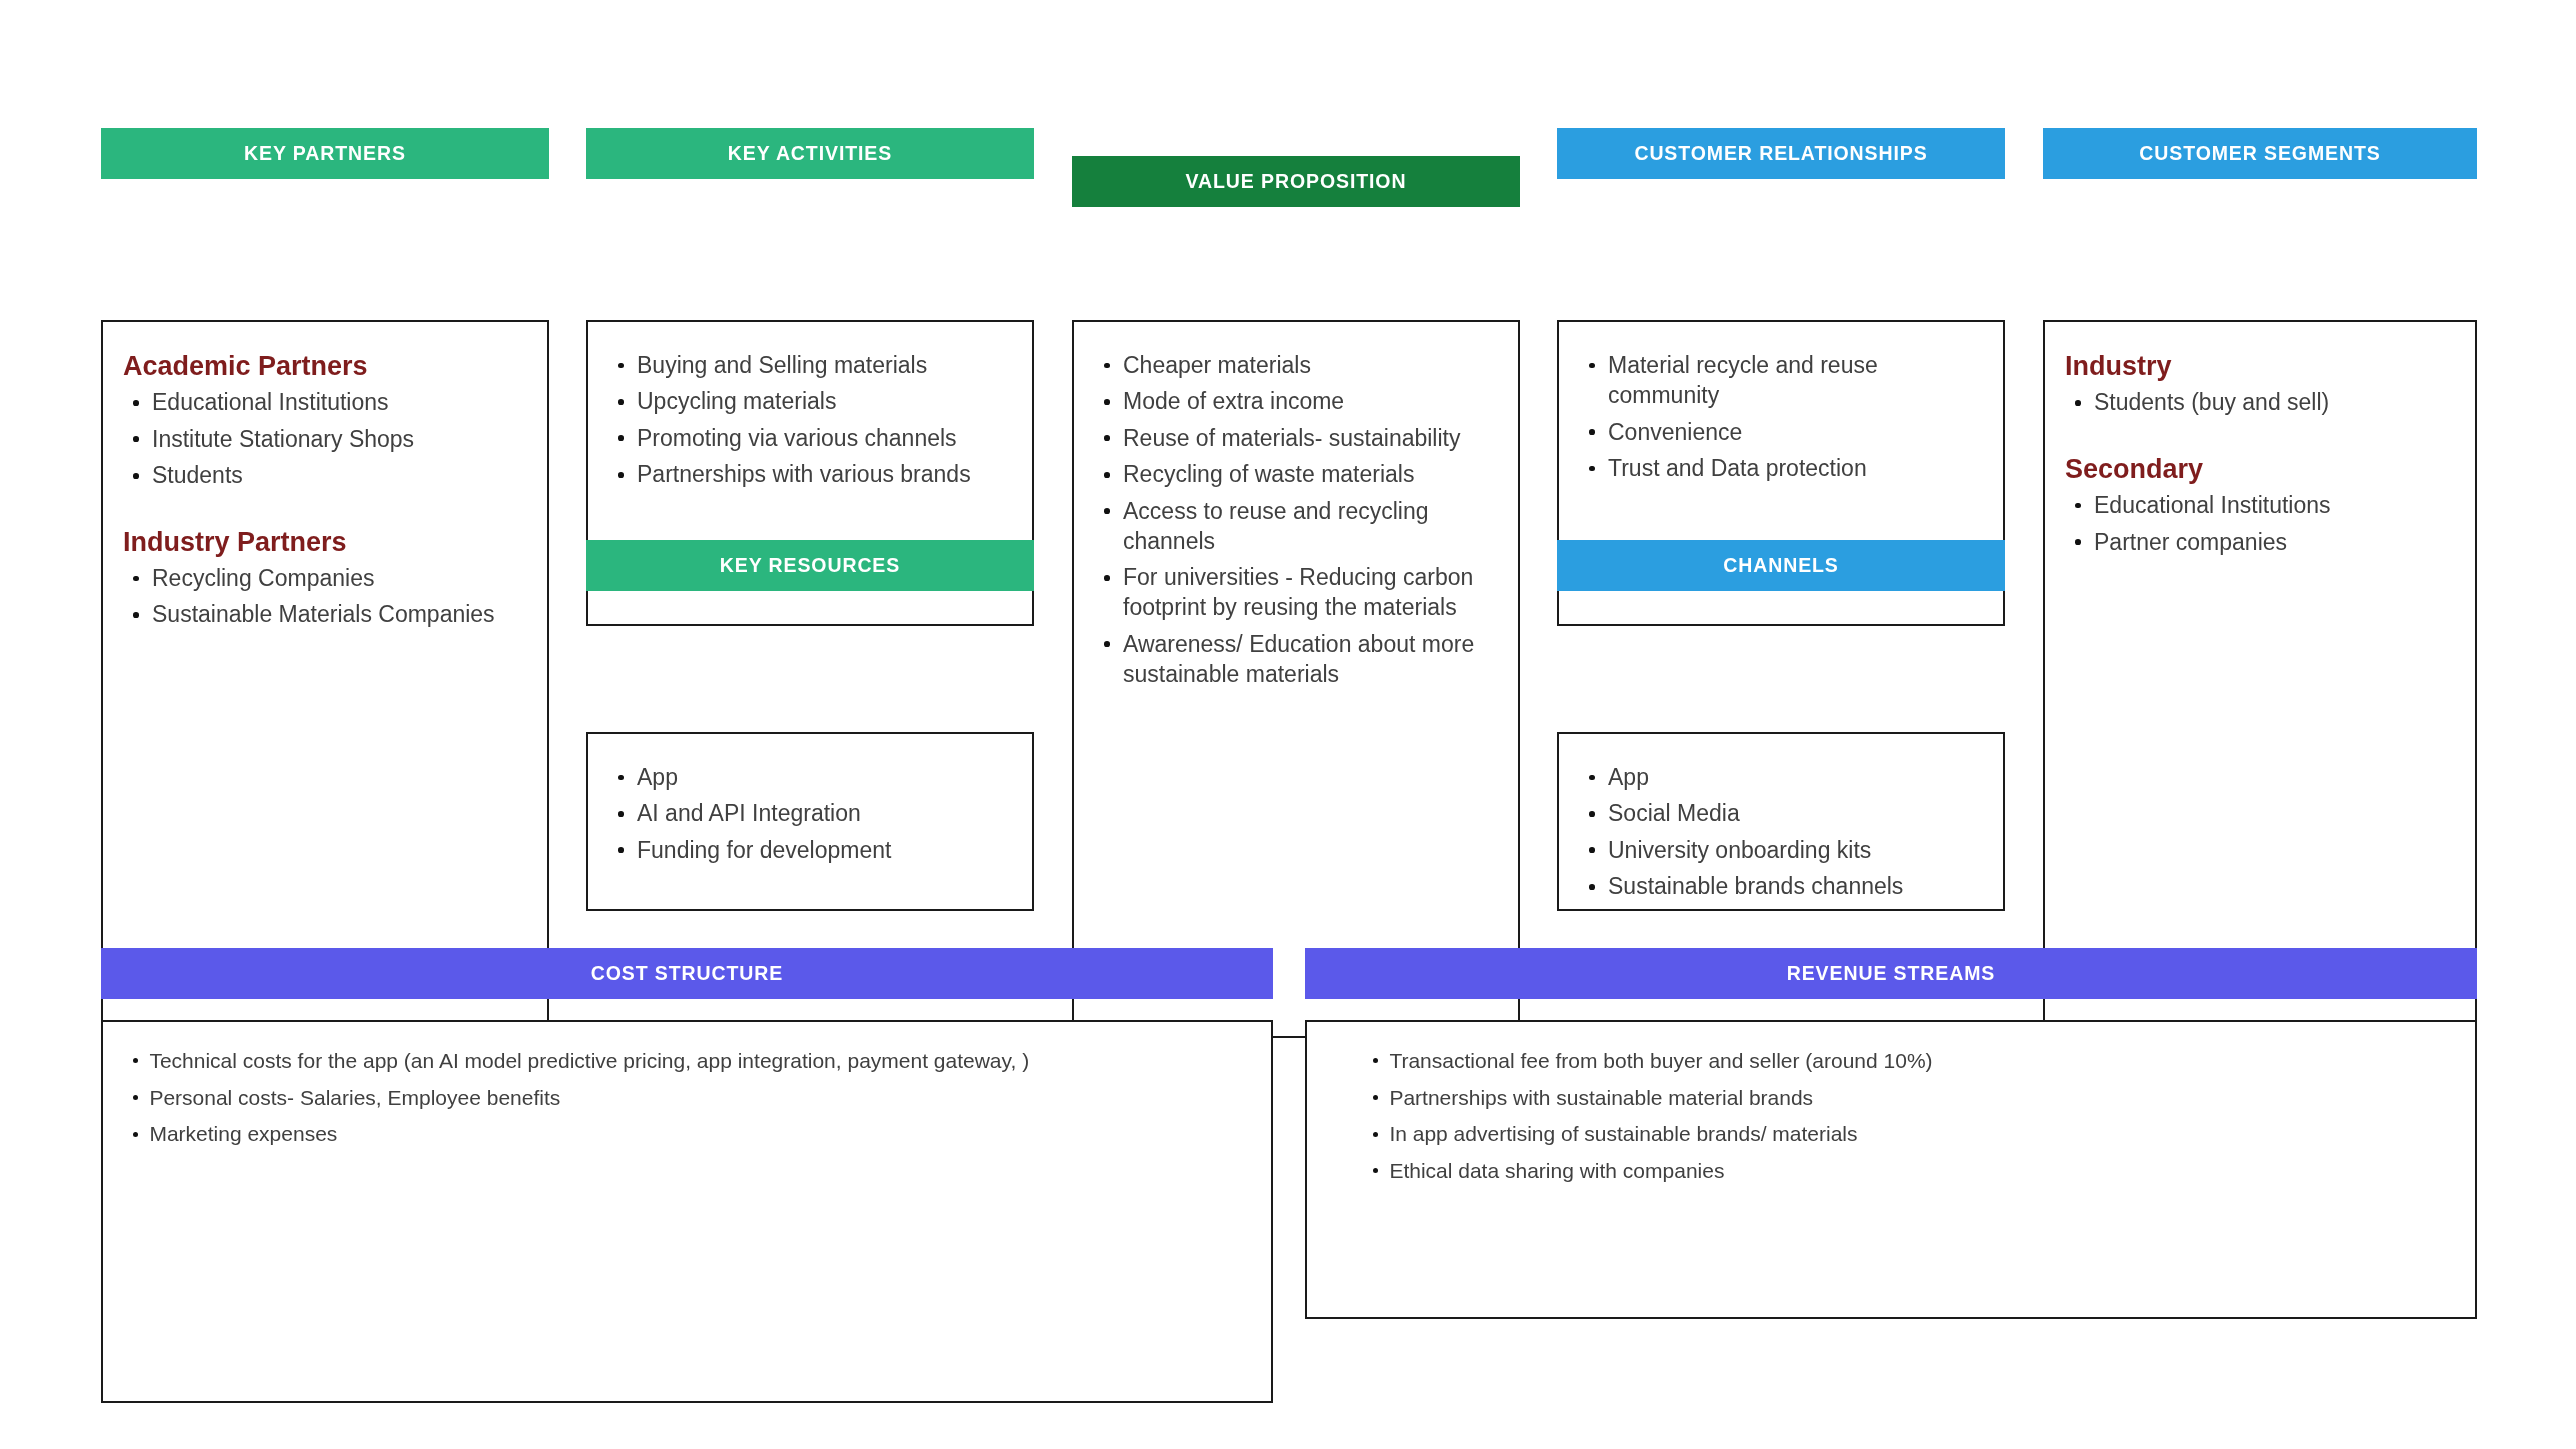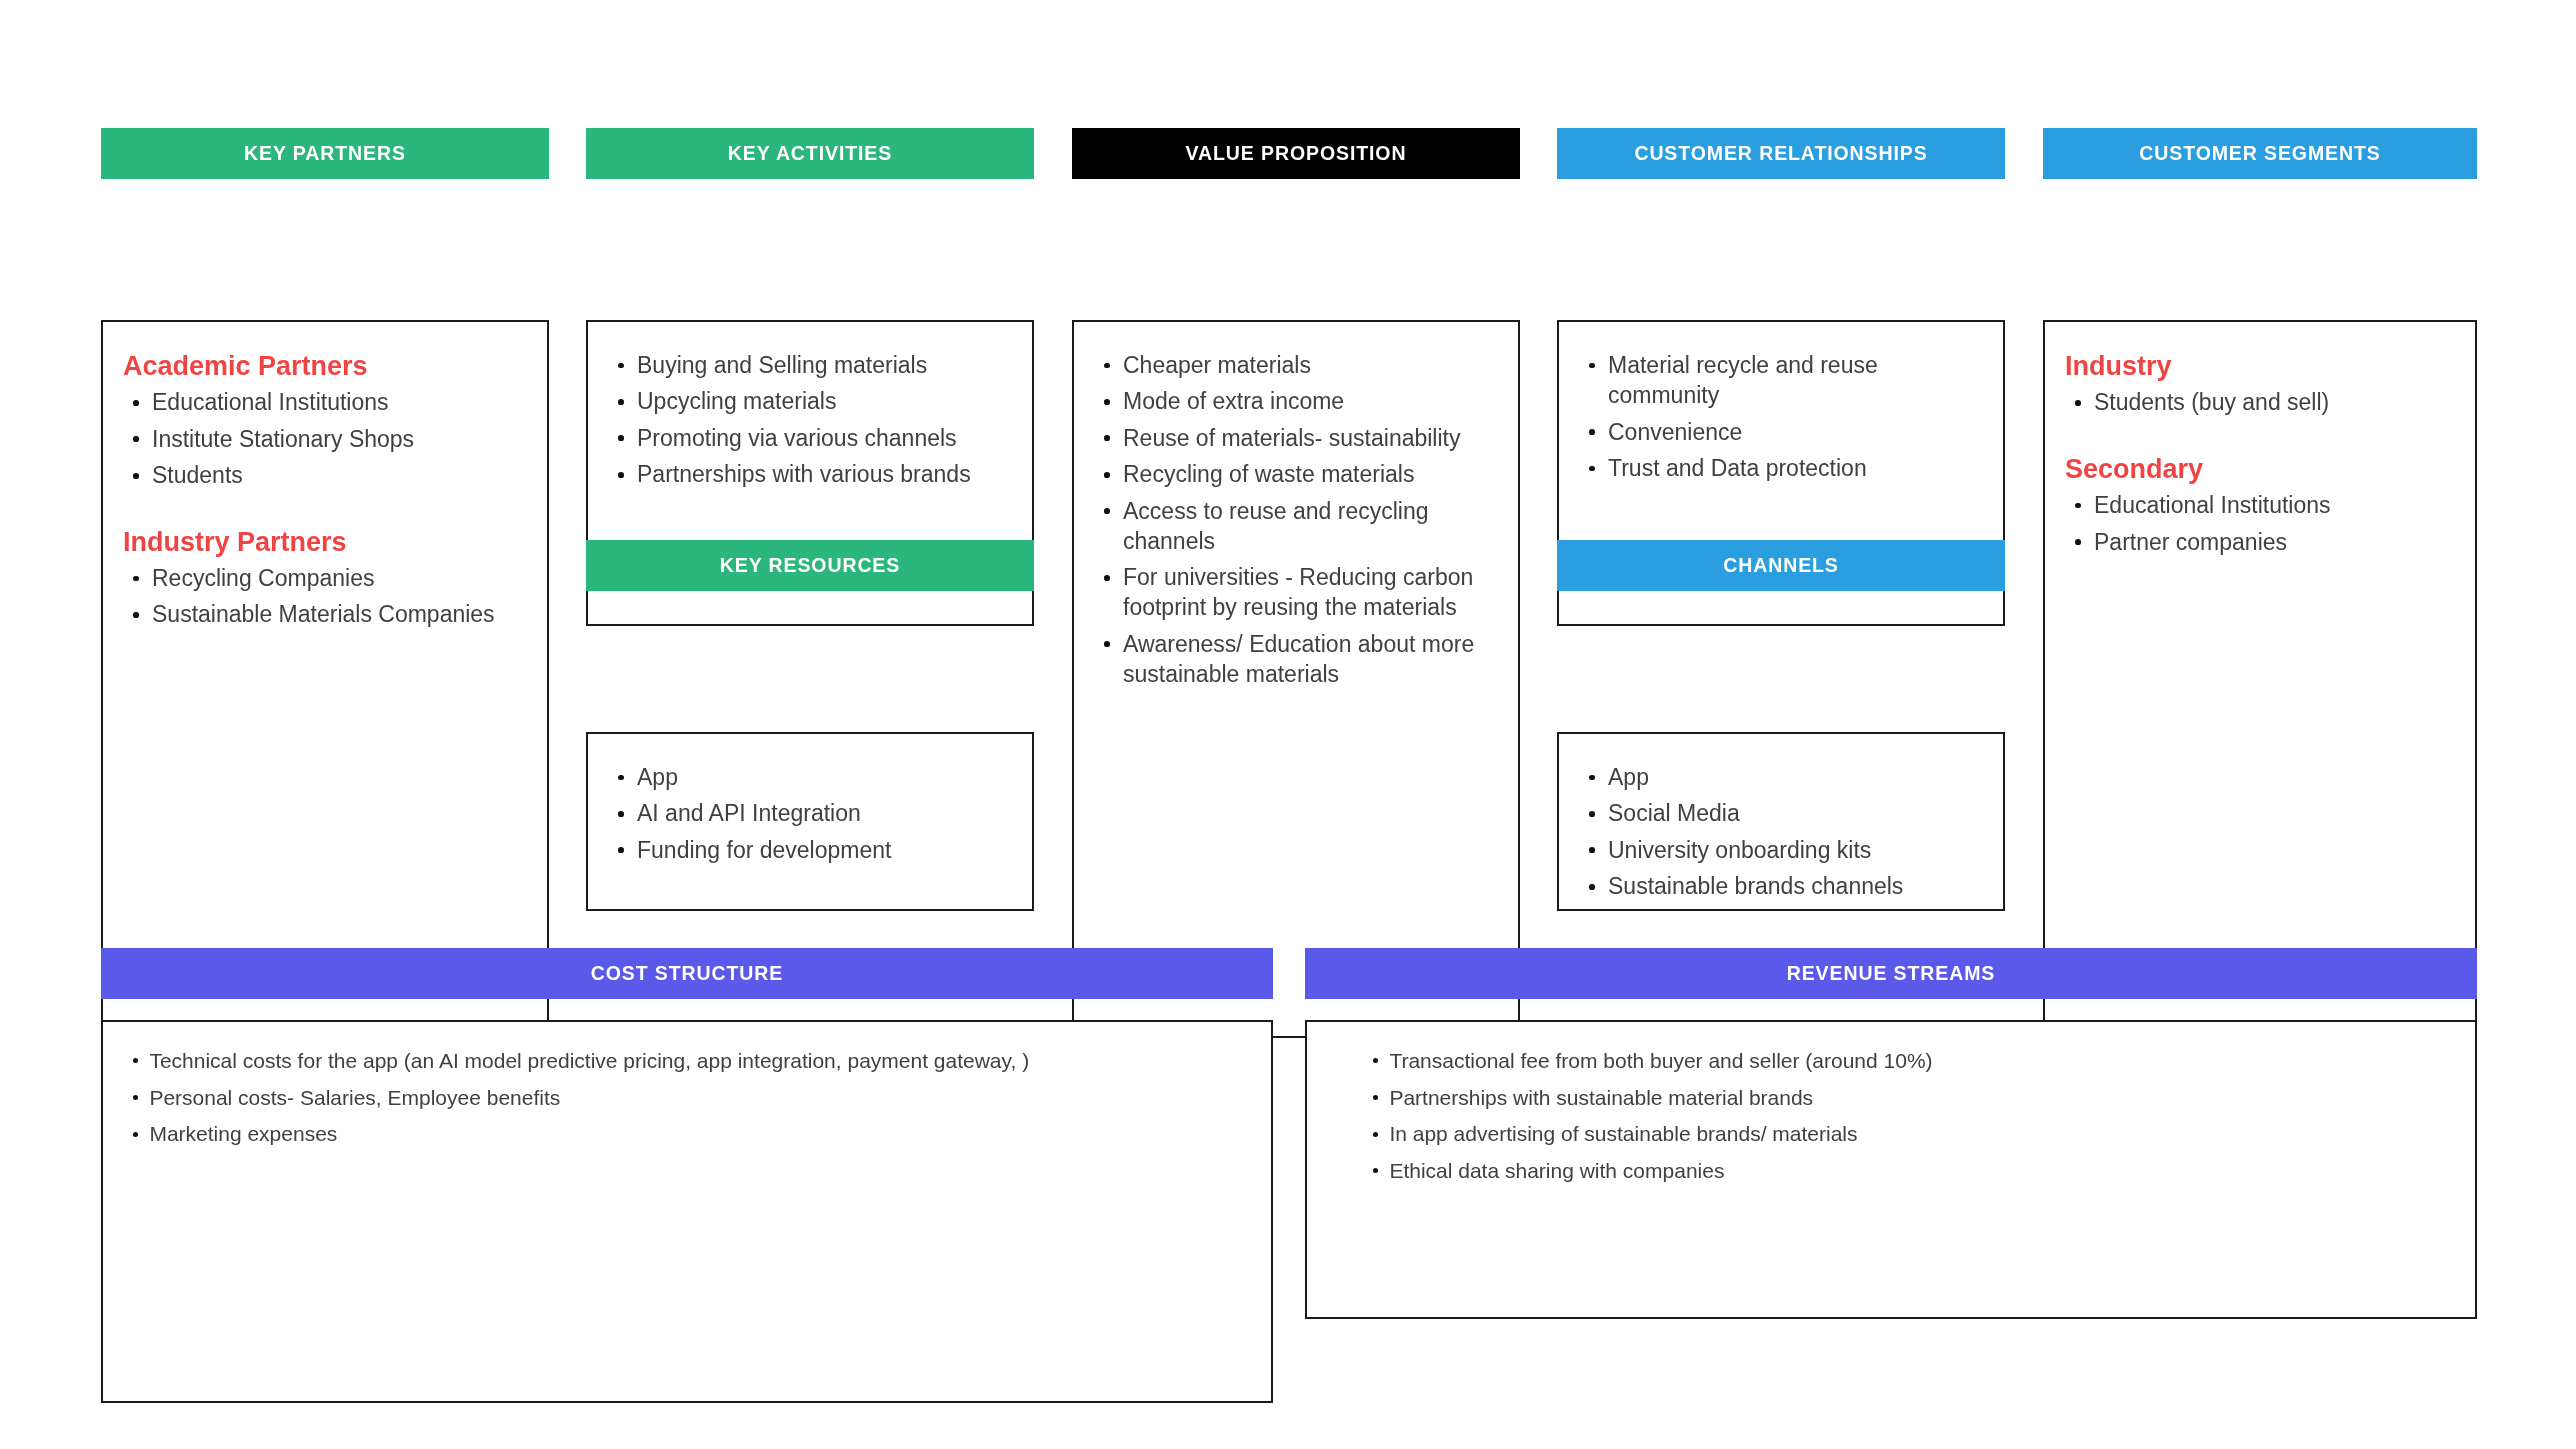--- a/index.html
+++ b/index.html
@@ -52,21 +52,21 @@
     overflow: hidden;
   }
 
   .body-inner {
     padding: 28px 19px 12.6px 20px;
   }
 
   
   .theme-green  .block-header { background: #2bb67e; }
   .theme-blue   .block-header { background: #2b9ee0; }
-  .theme-black  .block-header { background: #000000; }
+  .theme-black  .block-header { background: #15803d; margin-top: 28px; }
   .theme-purple .block-header { background: #5b59ea; }
 
   
   ul.canvas-list {
     list-style: none;
     margin: 0;
     padding: 0;
   }
 
   ul.canvas-list li {
@@ -85,21 +85,21 @@
     top: 12.6px;
     width: 5.7px;
     height: 5.7px;
     border-radius: 50%;
     background: #111111;
   }
 
   .sub-heading {
     font-size: 27px;
     font-weight: 700;
-    color: #ef4444;
+    color: #7f1d1d;
     line-height: 1.2;
     margin-bottom: 5px;
   }
 
   .group-gap { height: 29px; }
 
   
   ul.canvas-list.compact li {
     font-size: 21px;
     line-height: 1.3;

